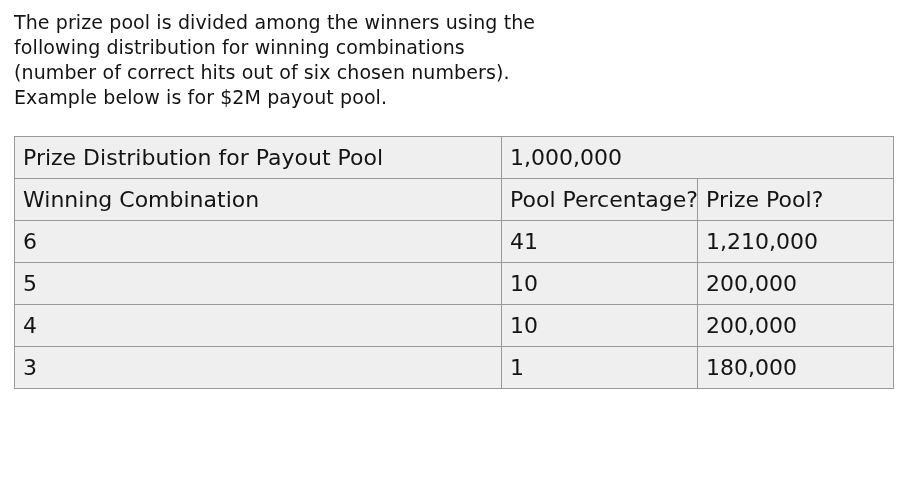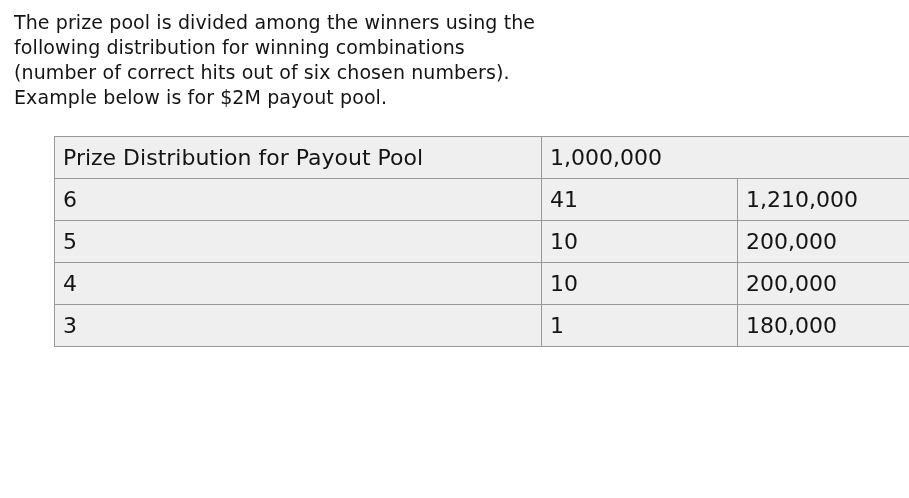--- a/index.html
+++ b/index.html
@@ -24,21 +24,20 @@
   .intro {
     font-size: 19px;
     line-height: 1.32;
     color: #141414;
     white-space: pre-line;
     letter-spacing: 0.1px;
   }
   .table-wrap {
     margin-top: 26px;
     width: 740px;
-    margin-left: 40px;
   }
   table.prize {
     border-collapse: collapse;
     width: 880px;
     table-layout: fixed;
     background: #efefef;
   }
   table.prize td {
     border: 1px solid #9a9a9a;
     font-size: 22px;
@@ -65,20 +64,25 @@
 Example below is for $2M payout pool.</div>
 
   <div class="table-wrap">
     <table class="prize">
       <tbody>
         <tr>
           <td class="col-a">Prize Distribution for Payout Pool</td>
           <td colspan="2">1,000,000</td>
         </tr>
         <tr>
+          <td class="col-a">Winning Combination</td>
+          <td class="col-b">Pool Percentage?</td>
+          <td class="col-c">Prize Pool?</td>
+        </tr>
+        <tr>
           <td class="col-a">6</td>
           <td class="col-b">41</td>
           <td class="col-c">1,210,000</td>
         </tr>
         <tr>
           <td class="col-a">5</td>
           <td class="col-b">10</td>
           <td class="col-c">200,000</td>
         </tr>
         <tr>

